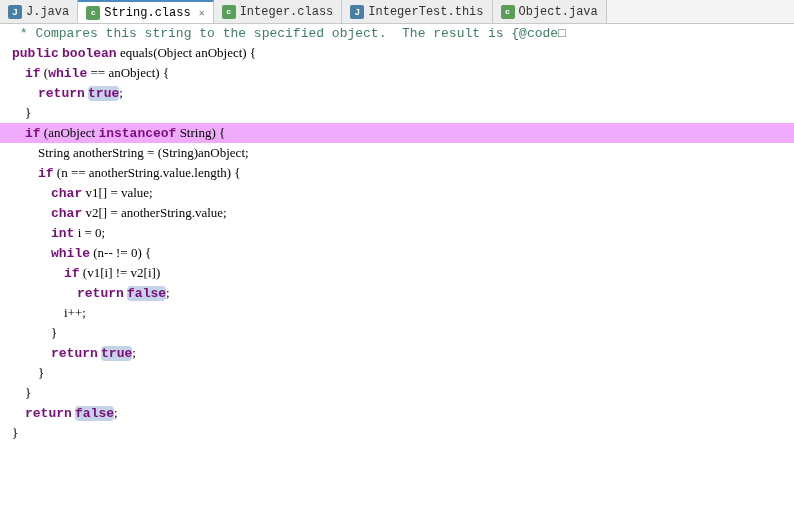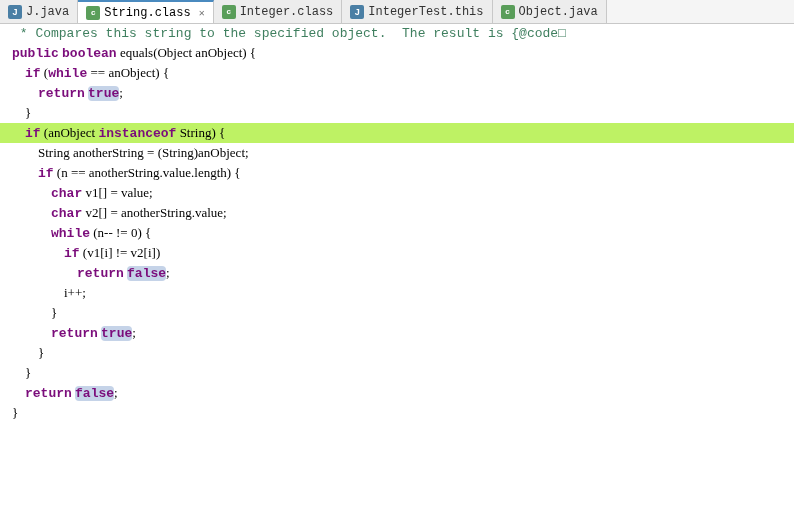--- a/index.html
+++ b/index.html
@@ -58,21 +58,21 @@
 
     .code-line {
       display: flex;
       align-items: stretch;
       line-height: 19px;
       min-height: 19px;
       white-space: pre;
     }
 
     .code-line.highlighted {
-      background: #bef264;
+      background: #f0abfc;
     }
 
     .code-line-content {
       padding: 0 4px 0 12px;
       flex: 1;
     }
 
     
     .kw { color: #7b0d7b; font-weight: bold; }
     .bool-val { color: #7b0d7b; font-weight: bold; }
@@ -151,20 +151,23 @@
   </div>
 
   <div class="code-line">
     <span class="code-line-content"><span class="plain">            </span><span class="kw">char</span><span class="plain"> v1[] = value;</span></span>
   </div>
 
   <div class="code-line">
     <span class="code-line-content"><span class="plain">            </span><span class="kw">char</span><span class="plain"> v2[] = anotherString.value;</span></span>
   </div>
 
+  <div class="code-line">
+    <span class="code-line-content"><span class="plain">            </span><span class="kw">int</span><span class="plain"> i = 0;</span></span>
+  </div>
 
   <div class="code-line">
     <span class="code-line-content"><span class="plain">            </span><span class="kw">while</span><span class="plain"> (n-- != 0) {</span></span>
   </div>
 
   <div class="code-line">
     <span class="code-line-content"><span class="plain">                </span><span class="kw">if</span><span class="plain"> (v1[i] != v2[i])</span></span>
   </div>
 
   <div class="code-line">

